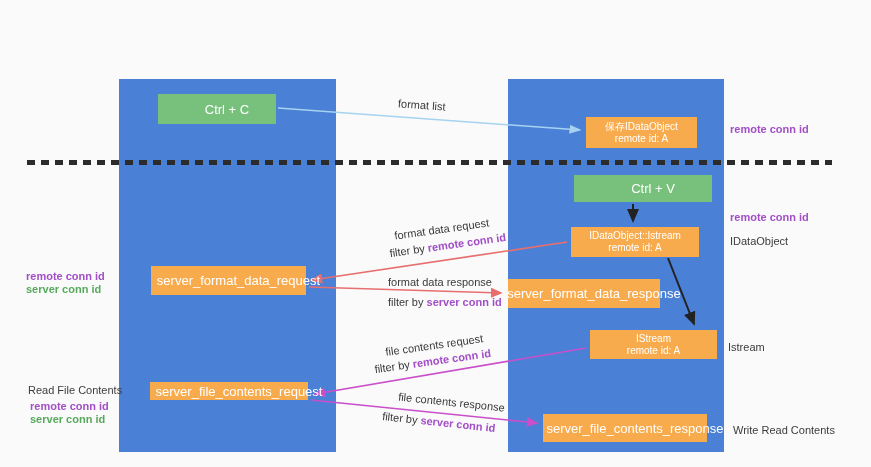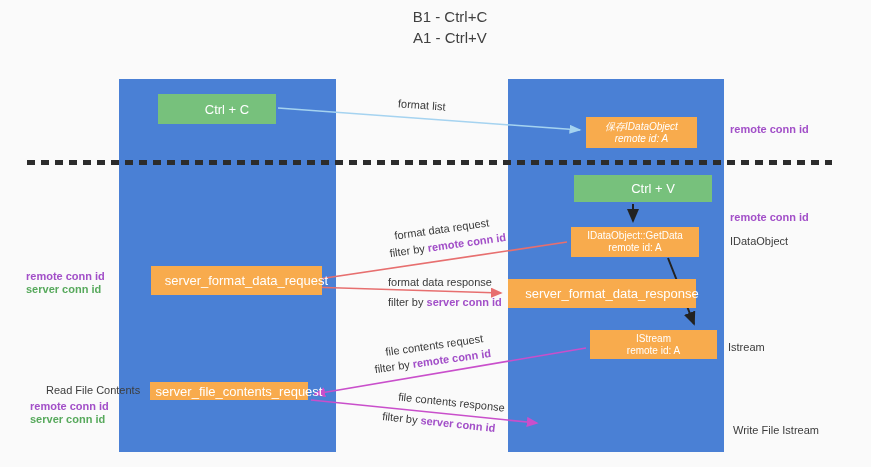--- a/index.html
+++ b/index.html
@@ -27,24 +27,20 @@
   .alabel { position:absolute; z-index:3; font-size:11px; color:#3a3a3a; white-space:nowrap; }
   .ann { position:absolute; z-index:3; font-size:11px; white-space:nowrap; color:#3c3c3c; }
   .purple { color:#a24fc8; font-weight:bold; }
   .greent { color:#57a95c; font-weight:bold; }
 </style>
 </head>
 <body>
 
 <div class="canvas">
 
-  <div class="title">
-    <div>B1 - Ctrl+C</div>
-    <div>A1 - Ctrl+V</div>
-  </div>
 
   <div class="lane-header" style="left:119px; top:50px; width:217px;">
     <div>B1</div>
   </div>
   <div class="lane-header" style="left:508px; top:50px; width:216px;">
     <div>A1</div>
     <div>remote</div>
   </div>
 
   <div class="lane" style="left:119px; width:217px;"></div>
@@ -73,51 +69,54 @@
     <line x1="309" y1="287" x2="501" y2="293" stroke="#e76f6f" stroke-width="1.7" marker-end="url(#m-red)"></line>
     <line x1="668" y1="258" x2="694" y2="324" stroke="#222222" stroke-width="2" marker-end="url(#m-black)"></line>
     <line x1="586" y1="348" x2="315" y2="394" stroke="#c94fcb" stroke-width="1.7" marker-end="url(#m-mag)"></line>
     <line x1="311" y1="400" x2="537" y2="423" stroke="#c94fcb" stroke-width="1.7" marker-end="url(#m-mag)"></line>
   </svg>
 
   <div class="node green one-line" style="left:158px; top:94px; width:118px; height:30px;">
     <div>Ctrl + C</div>
   </div>
 
-  <div class="node orange two-line" style="left:586px; top:117px; width:111px; height:31px;font-style:italic;">
+  <div class="node orange two-line" style="left:586px; top:117px; width:111px; height:31px;">
     <div>保存IDataObject</div>
     <div>remote id: A</div>
   </div>
 
   <div class="node green one-line" style="left:574px; top:175px; width:138px; height:27px;">
     <div>Ctrl + V</div>
   </div>
 
   <div class="node orange two-line" style="left:571px; top:227px; width:128px; height:30px;">
-    <div>IDataObject::GetData</div>
+    <div>IDataObject::Istream</div>
     <div>remote id: A</div>
   </div>
 
   <div class="node orange two-line" style="left:590px; top:330px; width:127px; height:29px;">
     <div>IStream</div>
     <div>remote id: A</div>
   </div>
 
-  <div class="node orange one-line" style="left:151px; top:266px; width:171px; height:29px;">
+  <div class="node orange one-line" style="left:151px; top:266px; width:155px; height:29px;">
     <div>server_format_data_request</div>
   </div>
 
-  <div class="node orange one-line" style="left:508px; top:279px; width:188px; height:29px;">
+  <div class="node orange one-line" style="left:508px; top:279px; width:152px; height:29px;">
     <div>server_format_data_response</div>
   </div>
 
   <div class="node orange one-line" style="left:150px; top:382px; width:158px; height:18px;">
     <div>server_file_contents_request</div>
   </div>
 
+  <div class="node orange one-line" style="left:543px; top:414px; width:164px; height:28px;">
+    <div>server_file_contents_response</div>
+  </div>
 
   <div class="alabel" style="left:398px; top:99px; transform:rotate(4deg);">format list</div>
 
   <div class="alabel" style="left:394px; top:223px; transform:rotate(-8deg);">format data request</div>
   <div class="alabel" style="left:389px; top:239px; transform:rotate(-8deg);">
     <span>filter by </span><span class="purple">remote conn id</span>
   </div>
 
   <div class="alabel" style="left:388px; top:276px;">format data response</div>
   <div class="alabel" style="left:388px; top:296px;">
@@ -130,23 +129,23 @@
   </div>
 
   <div class="alabel" style="left:398px; top:396px; transform:rotate(6deg);">file contents response</div>
   <div class="alabel" style="left:382px; top:416px; transform:rotate(6deg);">
     <span>filter by </span><span class="purple">server conn id</span>
   </div>
 
   <div class="ann purple" style="left:26px; top:270px;">remote conn id</div>
   <div class="ann greent" style="left:26px; top:283px;">server conn id</div>
 
-  <div class="ann" style="left:28px; top:384px;margin-left:18px;">Read File Contents</div>
+  <div class="ann" style="left:28px; top:384px;">Read File Contents</div>
   <div class="ann purple" style="left:30px; top:400px;">remote conn id</div>
   <div class="ann greent" style="left:30px; top:413px;">server conn id</div>
 
   <div class="ann purple" style="left:730px; top:123px;">remote conn id</div>
   <div class="ann purple" style="left:730px; top:211px;">remote conn id</div>
   <div class="ann" style="left:730px; top:235px;">IDataObject</div>
   <div class="ann" style="left:728px; top:341px;">Istream</div>
-  <div class="ann" style="left:733px; top:424px;">Write File Istream</div>
+  <div class="ann" style="left:733px; top:424px;">Write Read Contents</div>
 
 </div>
 
 </body></html>

